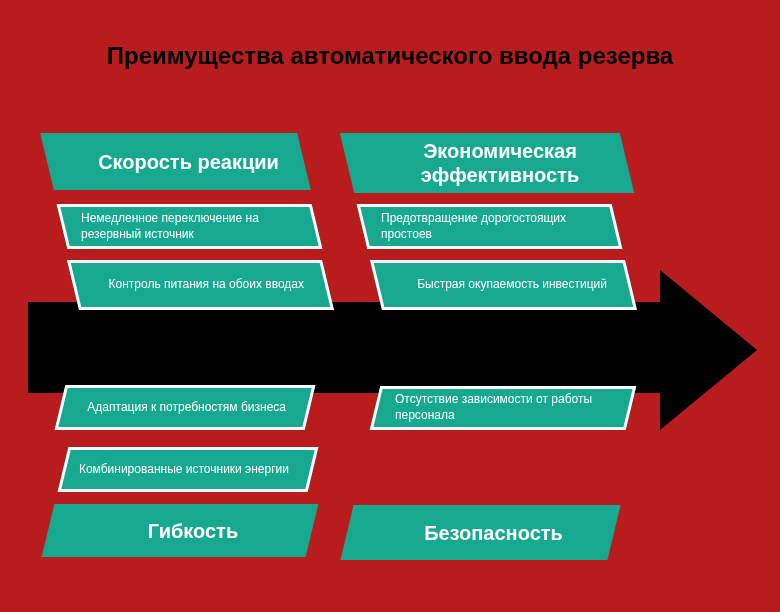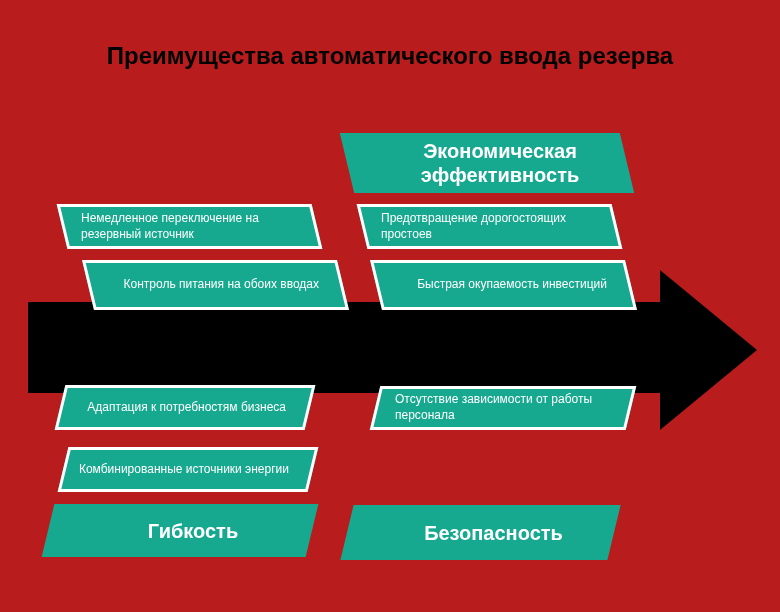--- a/index.html
+++ b/index.html
@@ -48,27 +48,31 @@
 <body>
 
 <div id="canvas" style="--green: #17A98F; --black: #000000;">
 
   <div class="title">Преимущества автоматического ввода резерва</div>
 
   <div class="arrow-wrap">
     <div class="arrow-shape"></div>
   </div>
 
+  <div class="block t head" style="left:47px; top:133px; width:257px; height:57px;">
+    <div class="bg"></div>
+    <div class="label">Скорость реакции</div>
+  </div>
   <div class="block t sub" style="left:62px; top:204px; width:255px; height:45px;">
     <div class="bg"></div>
     <div class="label">
         <span>Немедленное переключение на резервный источник</span>
       </div>
   </div>
-  <div class="block t sub" style="left:88px; top:260px; width:255px; height:50px;">
+  <div class="block t sub" style="left:73px; top:260px; width:255px; height:50px;">
     <div class="bg"></div>
     <div class="label">
         <span>Контроль питания на обоих вводах</span>
       </div>
   </div>
 
   <div class="block t head" style="left:347px; top:133px; width:280px; height:60px;">
     <div class="bg"></div>
     <div class="label">Экономическая эффективность</div>
   </div>

